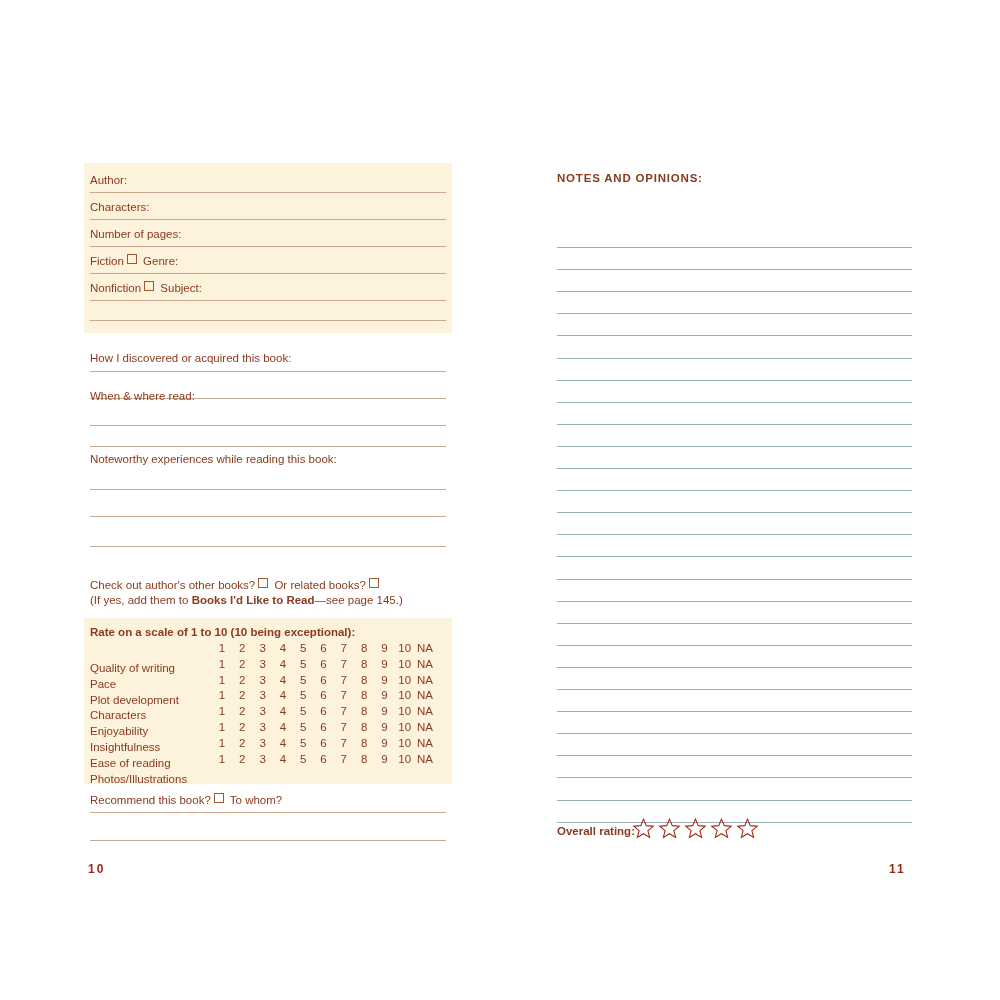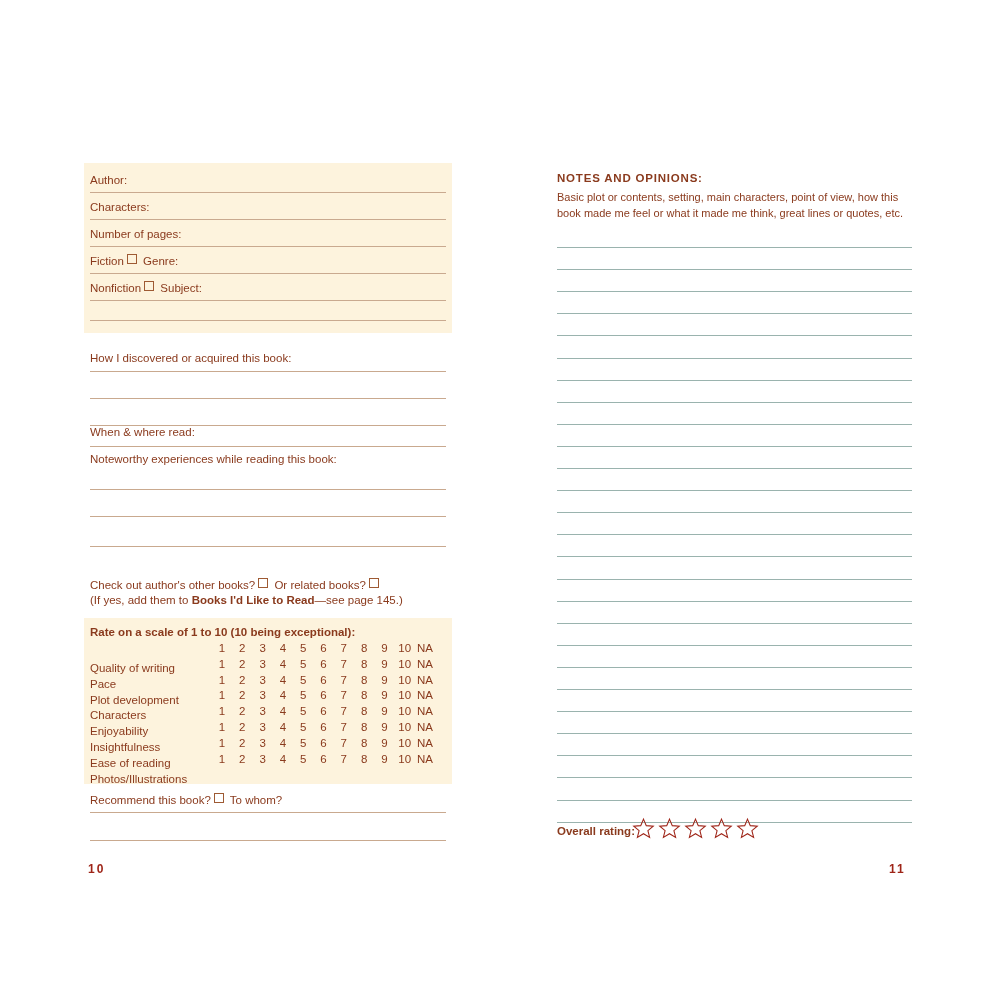--- a/index.html
+++ b/index.html
@@ -184,21 +184,21 @@
   <div class="field-row" style="left:90px; top:281px;">
     <span>Nonfiction</span><span class="checkbox"></span> <span>Subject:</span>
   </div>
   <div class="rule" style="left:90px; top:300px; width:356px;"></div>
   <div class="rule" style="left:90px; top:320px; width:356px;"></div>
 
   <div class="field-row" style="left:90px; top:352px;">How I discovered or acquired this book:</div>
   <div class="rule" style="left:90px; top:371px; width:356px;"></div>
   <div class="rule" style="left:90px; top:398px; width:356px;"></div>
 
-  <div class="field-row" style="left:90px; top:426px;">When &amp; where read:</div>
+  <div class="field-row" style="left:90px; top:390px;">When &amp; where read:</div>
   <div class="rule" style="left:90px; top:425px; width:356px;"></div>
   <div class="rule" style="left:90px; top:446px; width:356px;"></div>
 
   <div class="field-row" style="left:90px; top:453px;">Noteworthy experiences while reading this book:</div>
   <div class="rule" style="left:90px; top:489px; width:356px;"></div>
   <div class="rule" style="left:90px; top:516px; width:356px;"></div>
   <div class="rule" style="left:90px; top:546px; width:356px;"></div>
 
   <div class="field-row" style="left:90px; top:578px;">
     <span>Check out author's other books?</span><span class="checkbox"></span> <span>Or related books?</span><span class="checkbox"></span>
@@ -308,21 +308,20 @@
       <div class="rating-scale" style="top: 752.6px; left: 416px; width: 18px; text-align: center;">NA</div>
     </div>
 
   <div class="field-row" style="left:90px; top:793px;">
     <span>Recommend this book?</span><span class="checkbox"></span> <span>To whom?</span>
   </div>
   <div class="rule" style="left:90px; top:812px; width:356px;"></div>
   <div class="rule" style="left:90px; top:840px; width:356px;"></div>
 
   <div class="notes-head">NOTES AND OPINIONS:</div>
-  <div class="notes-sub">Basic plot or contents, setting, main characters, point of view, how this book made me feel or what it made me think, great lines or quotes, etc.</div>
   <div id="note-lines">
       <div class="note-line" style="top: 247px;"></div>
       <div class="note-line" style="top: 269.1px;"></div>
       <div class="note-line" style="top: 291.2px;"></div>
       <div class="note-line" style="top: 313.3px;"></div>
       <div class="note-line" style="top: 335.4px;"></div>
       <div class="note-line" style="top: 357.5px;"></div>
       <div class="note-line" style="top: 379.6px;"></div>
       <div class="note-line" style="top: 401.7px;"></div>
       <div class="note-line" style="top: 423.8px;"></div>

